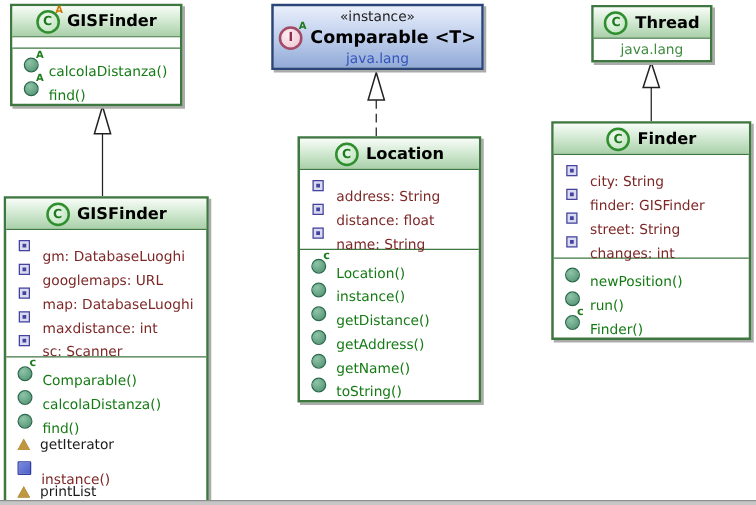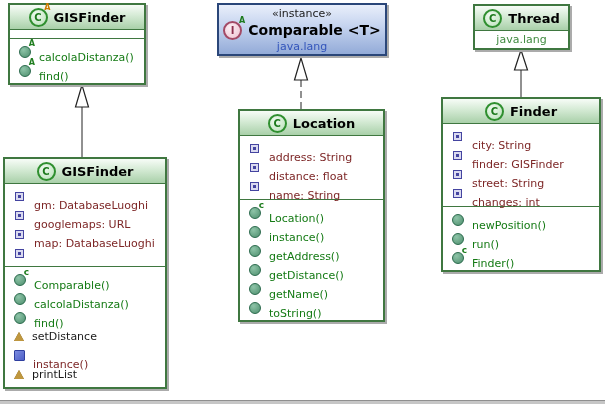--- a/index.html
+++ b/index.html
@@ -142,38 +142,43 @@
       <div class="row">
         <span class="fi"></span>
         <span class="t t-field">googlemaps: URL</span>
       </div>
       <div class="row">
         <span class="fi"></span>
         <span class="t t-field">map: DatabaseLuoghi</span>
       </div>
       <div class="row">
         <span class="fi"></span>
+        <span class="t t-field">maxdistance: int</span>
+      </div>
+      <div class="row">
+        <span class="fi"></span>
+        <span class="t t-field">sc: Scanner</span>
       </div>
     </div>
     <div class="sec bordered">
       <div class="row">
         <span class="mi ci"></span>
         <span class="t t-method">Comparable()</span>
       </div>
       <div class="row">
         <span class="mi"></span>
         <span class="t t-method">calcolaDistanza()</span>
       </div>
       <div class="row">
         <span class="mi"></span>
         <span class="t t-method">find()</span>
       </div>
       <div class="row">
         <span class="pi"></span>
-        <span class="t t-plain">setDistance</span>
+        <span class="t t-plain">getIterator</span>
       </div>
       <div class="row">
         <span class="si"></span>
         <span class="t t-field">instance()</span>
       </div>
       <div class="row">
         <span class="pi"></span>
         <span class="t t-plain">printList</span>
       </div>
     </div>
@@ -204,25 +209,25 @@
       <div class="row">
         <span class="mi ci"></span>
         <span class="t t-method">Location()</span>
       </div>
       <div class="row">
         <span class="mi"></span>
         <span class="t t-method">instance()</span>
       </div>
       <div class="row">
         <span class="mi"></span>
+        <span class="t t-method">getDistance()</span>
+      </div>
+      <div class="row">
+        <span class="mi"></span>
         <span class="t t-method">getAddress()</span>
-      </div>
-      <div class="row">
-        <span class="mi"></span>
-        <span class="t t-method">getDistance()</span>
       </div>
       <div class="row">
         <span class="mi"></span>
         <span class="t t-method">getName()</span>
       </div>
       <div class="row">
         <span class="mi"></span>
         <span class="t t-method">toString()</span>
       </div>
     </div>

